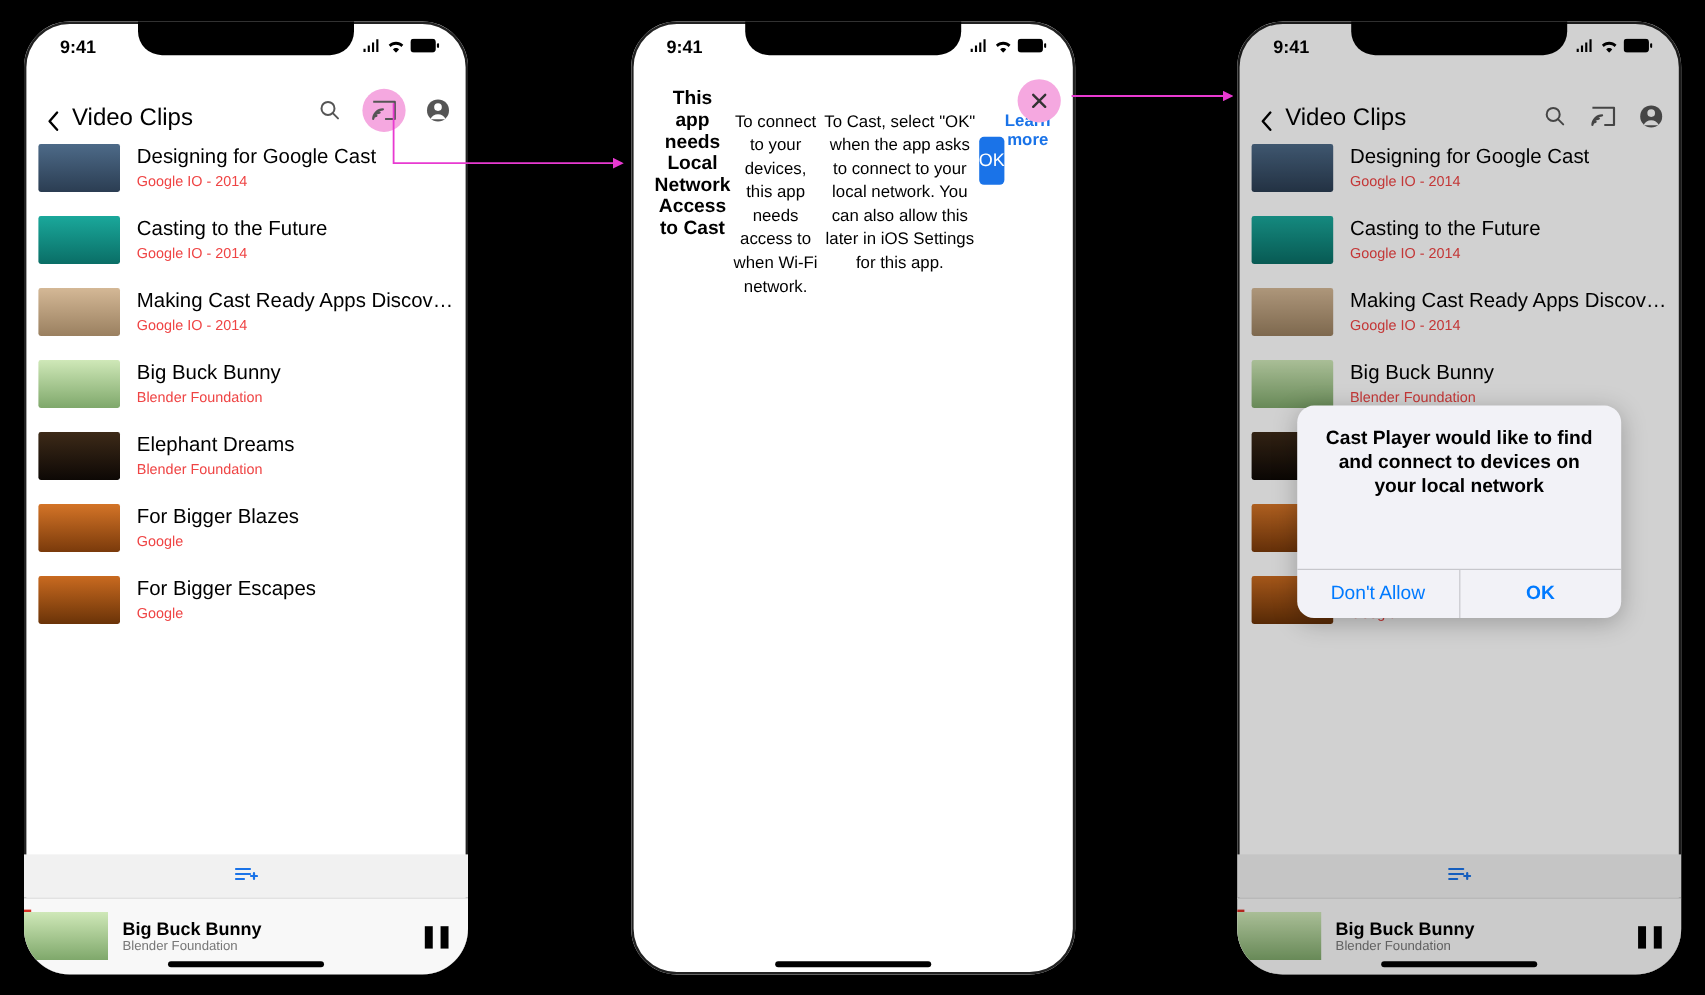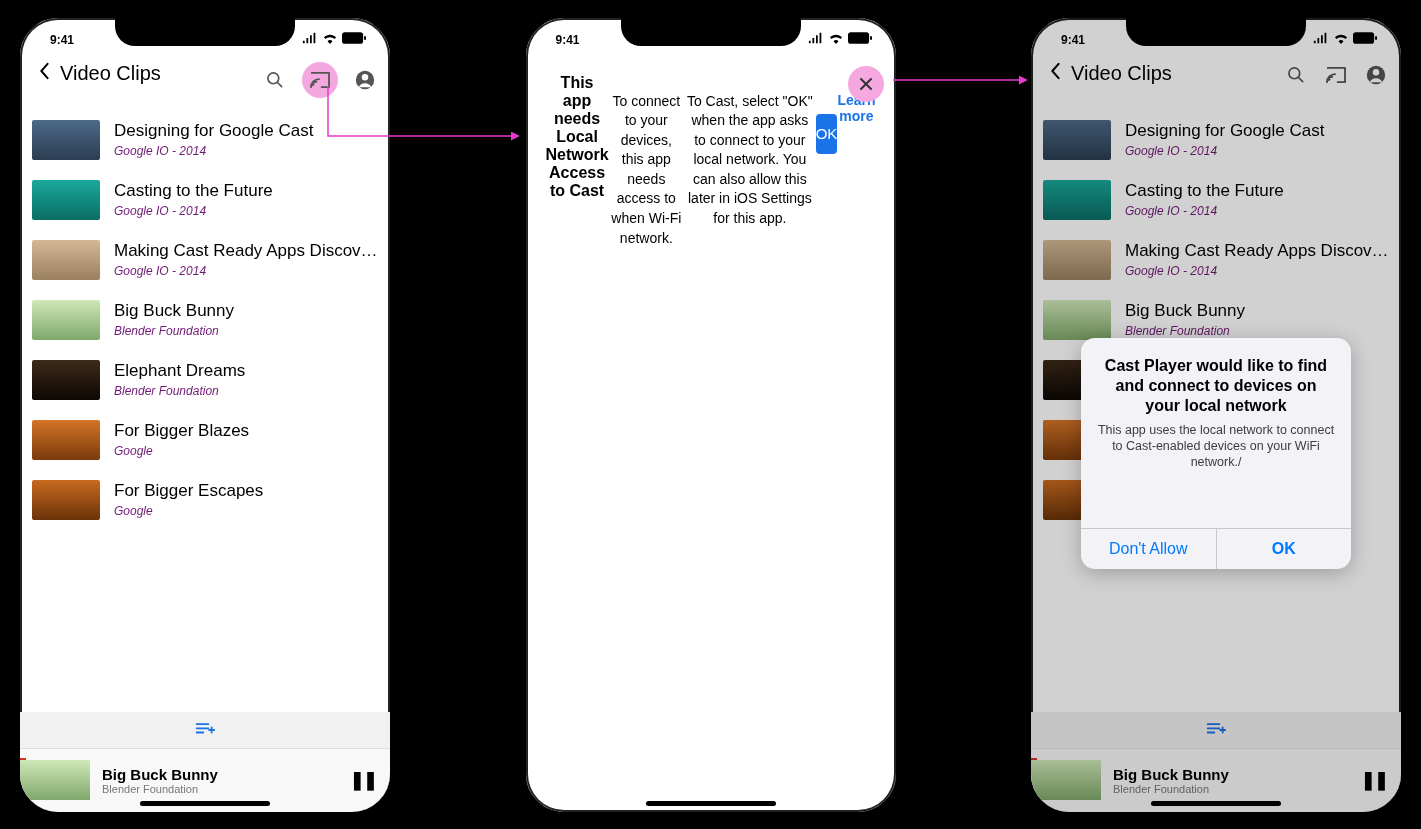--- a/index.html
+++ b/index.html
@@ -37,31 +37,31 @@
     border-bottom-left-radius: 20px;
     border-bottom-right-radius: 20px;
     z-index: 50;
   }
   .status-bar {
     height: 44px;
     display: flex;
     justify-content: space-between;
     align-items: center;
     padding: 0 24px 0 30px;
-    font-size: 12px;
+    font-size: 15px;
     font-weight: 600;
     color: #000;
   }
   .status-icons { display:flex; align-items:center; gap:4px; }
   .signal-icon svg, .wifi-icon svg { width:16px; height:12px; }
   .battery-icon svg { width:24px; height:12px; }
   .header {
     height: 48px;
     display: flex;
-    align-items: flex-start;
+    align-items: flex-end;
     padding: 0 12px;
   }
   .back-chevron { width:24px; display:flex; align-items:center; justify-content:center; }
   .header-title { font-size: 20px; color:#000; margin-left:4px; flex:1; }
   .header-actions { display:flex; align-items:center; gap:14px; }
   .icon-btn { width:26px; height:26px; display:flex; align-items:center; justify-content:center; color:#555; }
   .highlight-pink { background:#f5a8e0; border-radius:50%; width:36px; height:36px; display:flex; align-items:center; justify-content:center; }
   .list { flex:1; overflow:hidden; }
   .row {
     display:flex;
@@ -78,21 +78,21 @@
   }
   .thumb-a{background:linear-gradient(#4d6a88,#2b3d52);}
   .thumb-b{background:linear-gradient(#1aa89b,#0a6e66);}
   .thumb-c{background:linear-gradient(#d4b896,#9a8060);}
   .thumb-d{background:linear-gradient(#cfe8b8,#7fa86b);}
   .thumb-e{background:linear-gradient(#3d2a18,#0d0805);}
   .thumb-f{background:linear-gradient(#d47427,#7a3a0b);}
   .thumb-g{background:linear-gradient(#c96a20,#6a3308);}
   .row-text { flex:1; overflow:hidden; }
   .row-title { font-size: 17px; color:#000; white-space:nowrap; overflow:hidden; text-overflow:ellipsis; }
-  .row-sub { font-size: 12px; color:#701a75; margin-top:3px;font-style:italic; }
+  .row-sub { font-size: 12px; color:#ef4444; margin-top:3px; }
   .queue-bar {
     height: 36px;
     background:#f1f1f1;
     display:flex;
     align-items:center;
     justify-content:center;
     color:#1a73e8;
   }
   .now-playing {
     background:#f8f8f8;
@@ -449,21 +449,20 @@
           <div class="np-title">Big Buck Bunny</div>
           <div class="np-sub">Blender Foundation</div>
         </div>
       <div class="pause-ico">❚❚</div>
     </div>
   </div>
   <div class="dim"></div>
   <div class="alert">
     <div class="alert-body">
       <div class="alert-title">Cast Player would like to find and connect to devices on your local network</div>
-      <div class="alert-msg">This app uses the local network to connect to Cast-enabled devices on your WiFi network./</div>
     </div>
     <div class="alert-btns">
       <div class="alert-btn">Don't Allow</div>
       <div class="alert-btn">OK</div>
     </div>
   </div>
   <div class="home-indicator"></div>
 </div>
 
 <svg class="flow-arrow" style="left:318px; top:76px; width:210px; height:70px;">

